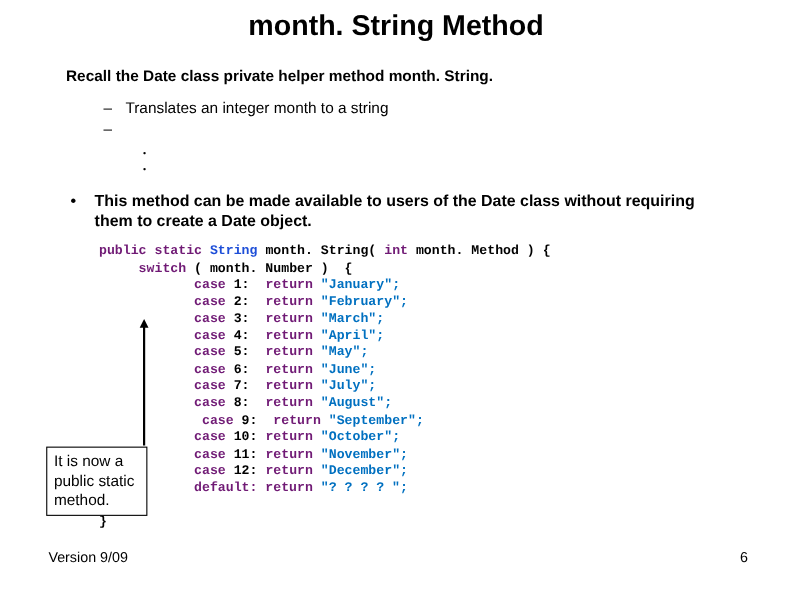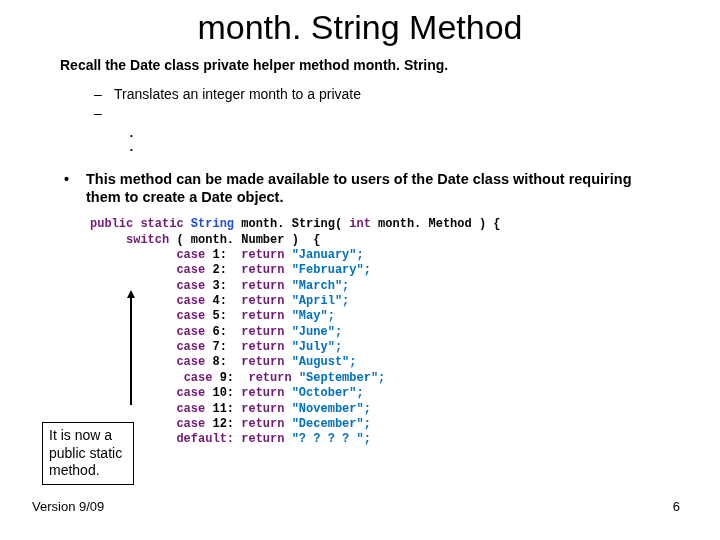--- a/index.html
+++ b/index.html
@@ -8,24 +8,24 @@
     width: 720px;
     height: 540px;
     background: #fff;
     font-family: Arial, Helvetica, sans-serif;
     color: #000;
     position: relative;
     overflow: hidden;
   }
   .title {
     text-align: center;
-    font-size: 34px;
-    font-weight: normal;
+    font-size: 26px;
+    font-weight: bold;
     margin-top: 8px;
-    margin-bottom: 10px;
+    margin-bottom: 22px;
   }
   .content {
     padding: 0 60px;
   }
   .lead {
     font-size: 14px;
     font-weight: bold;
     margin-bottom: 12px;
   }
   .dashlist {
@@ -68,21 +68,21 @@
   .callout-box {
     position: absolute;
     border: 1.5px solid #000;
     background: #fff;
     padding: 4px 6px;
     font-size: 14px;
     line-height: 1.25;
   }
   #callout {
     left: 42px;
-    top: 422px;
+    top: 406px;
     width: 78px;
   }
   .arrow-line {
     position: absolute;
     background: #000;
   }
   #arrow-shaft {
     left: 130px;
     top: 296px;
     width: 1.5px;
@@ -91,21 +91,21 @@
   .arrow-head {
     position: absolute;
     width: 0; height: 0;
     border-left: 4px solid transparent;
     border-right: 4px solid transparent;
     border-bottom: 8px solid #000;
   }
   #arrow-head { left: 126.5px; top: 290px; }
   .footer-left {
     position: absolute;
-    left: 32px;
+    left: 44px;
     bottom: 26px;
     font-size: 13px;
   }
   .footer-right {
     position: absolute;
     right: 40px;
     bottom: 26px;
     font-size: 13px;
   }
 </style>
@@ -113,21 +113,21 @@
 <body>
 
 <div class="title">month. String Method</div>
 
 <div class="content">
   <div class="lead">Recall the Date class private helper method month. String.</div>
 
   <div class="dashlist">
     <div class="row">
         <span class="dash">–</span>
-        <span>Translates an integer month to a private</span>
+        <span>Translates an integer month to a string</span>
       </div>
     <div class="row">
         <span class="dash">–</span>
       </div>
   </div>
 
   <div class="dotlist">
     <div class="row">
         <span class="dot">•</span>
       </div>

